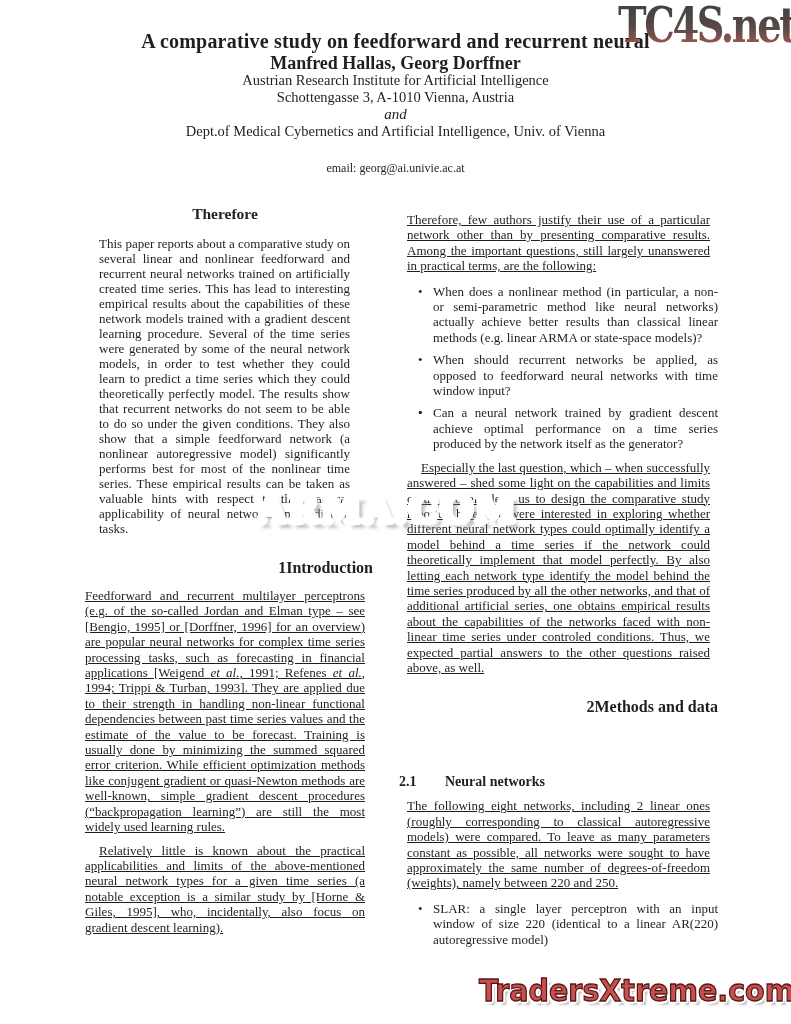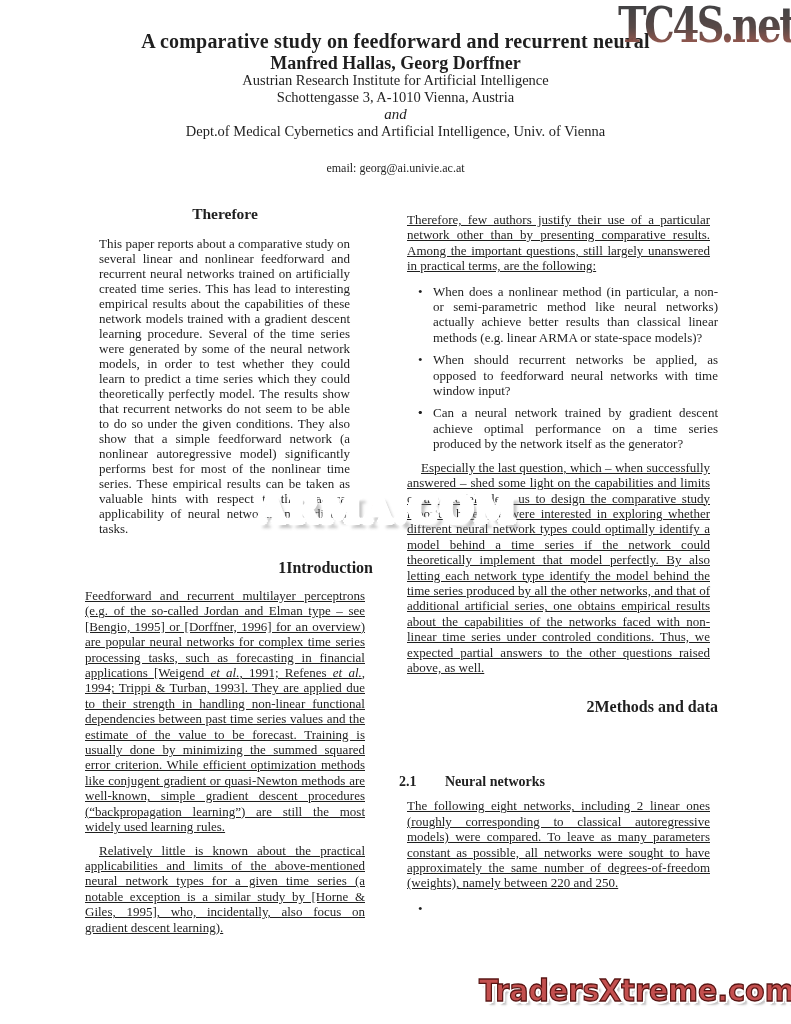--- a/index.html
+++ b/index.html
@@ -97,21 +97,21 @@
       <li><span class="blt">•</span><span>When should recurrent networks be applied, as opposed to feedforward neural networks with time window input?</span></li>
       <li><span class="blt">•</span></li>
       <li><span class="blt">•</span><span>Can a neural network trained by gradient descent achieve optimal performance on a time series produced by the network itself as the generator?</span></li>
     </ul>
     <p class="body indent">Especially the last question, which – when successfully answered – shed some light on the capabilities and limits of the models, lead us to design the comparative study reported here. We were interested in exploring whether different neural network types could optimally identify a model behind a time series if the network could theoretically implement that model perfectly. By also letting each network type identify the model behind the time series produced by all the other networks, and that of additional artificial series, one obtains empirical results about the capabilities of the networks faced with non- linear time series under controled conditions. Thus, we expected partial answers to the other questions raised above, as well.</p>
 
     <div class="sec-h"><span class="num">2</span><span>Methods and data</span></div>
     <div class="subsec-h"><span class="num">2.1</span><span>Neural networks</span></div>
     <p class="body">The following eight networks, including 2 linear ones (roughly corresponding to classical autoregressive models) were compared. To leave as many parameters constant as possible, all networks were sought to have approximately the same number of degrees-of-freedom (weights), namely between 220 and 250.</p>
     <ul class="bullets">
-      <li><span class="blt">•</span></li>
+      <li><span class="blt">•</span><span>SLAR: a single layer perceptron with an input window of size 220 (identical to a linear AR(220) autoregressive model)</span></li>
     </ul>
   </div>
 
   <div class="wm wm-tc4s">TC4S.net</div>
   <div class="wm wm-dlsub">ARMA.COM</div>
   <div class="wm wm-traders">TradersXtreme.com</div>
 
 </div>
 
 </body></html>

